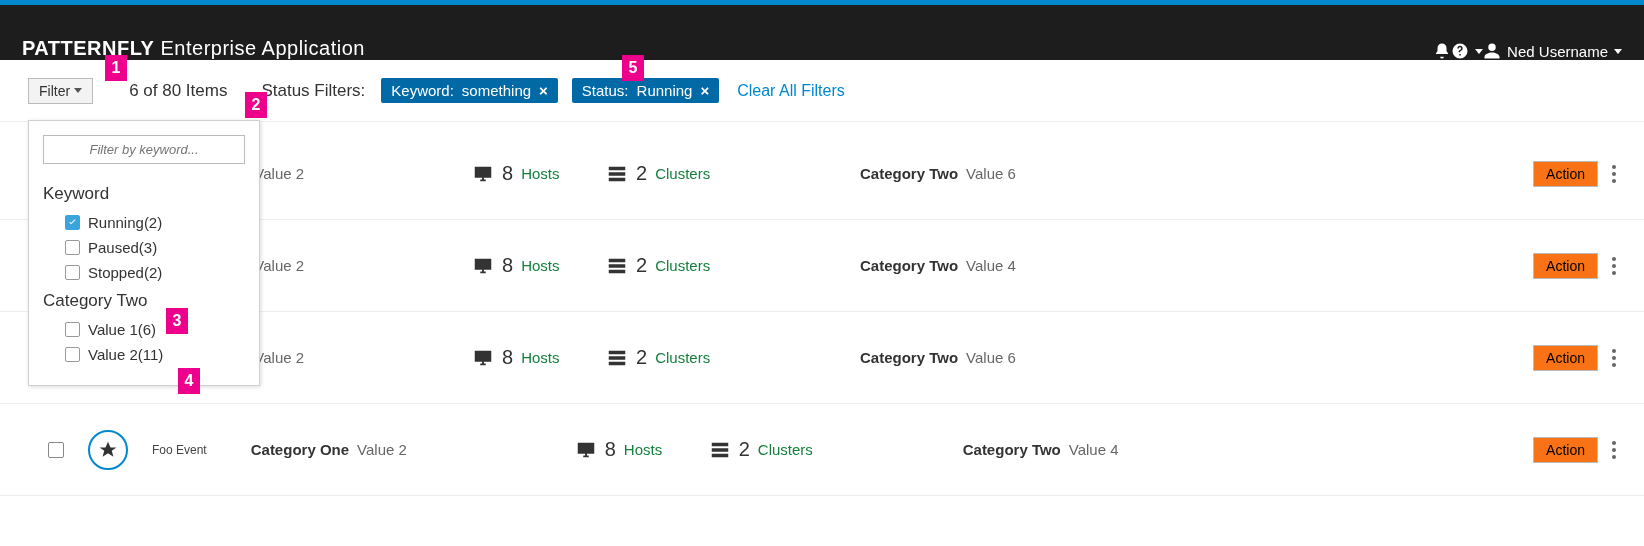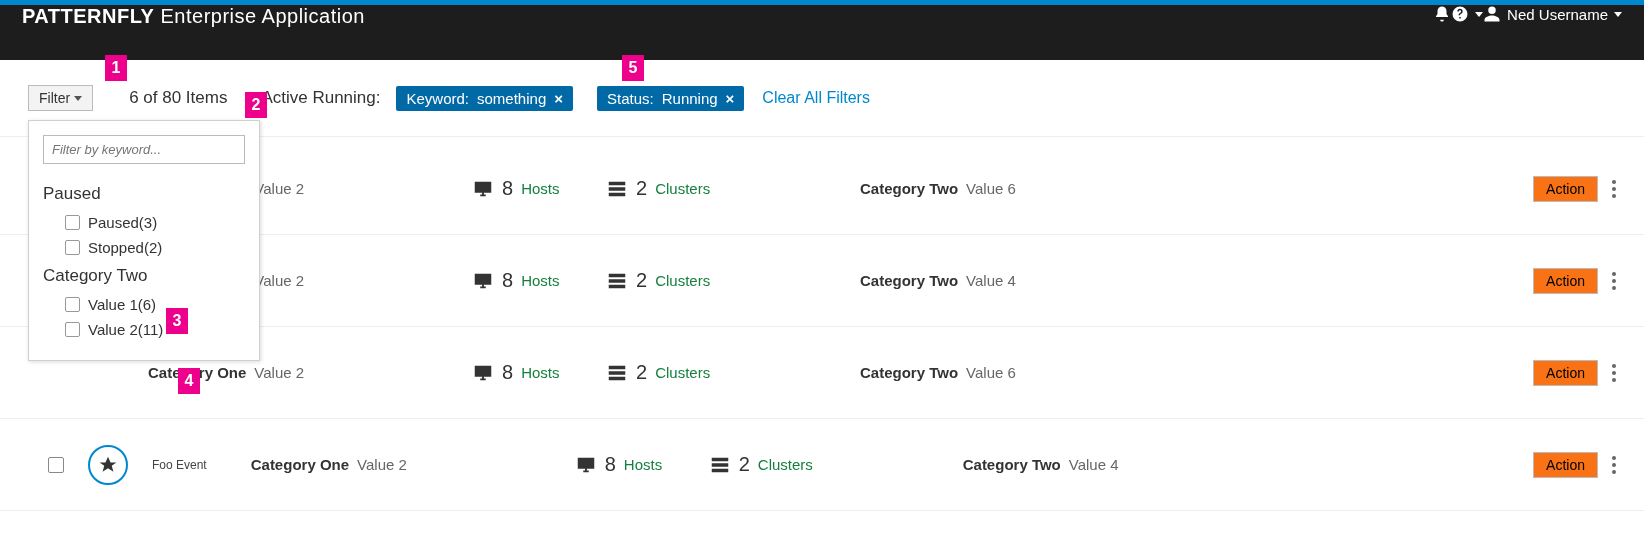--- a/index.html
+++ b/index.html
@@ -9,21 +9,21 @@
     font-size: 13px;
     color: #333;
     width: 1644px;
   }
   .topstrip { height: 5px; background: #0088ce; }
   .masthead {
     height: 55px;
     background: #1d1d1d;
     color: #fff;
     display: flex;
-    align-items: flex-start;
+    align-items: flex-end;
     padding: 0 22px;
   }
   .brand { font-size: 20px; letter-spacing: .5px; }
   .brand-bold { font-weight: 700; }
   .brand-light { font-weight: 300; }
   .mast-right { margin-left: auto; display: flex; align-items: center; }
   .mast-icon { width: 18px; height: 18px; fill: #fff; display: block; }
   .mast-item { display: flex; align-items: center; gap: 6px; cursor: pointer; }
   .caret-down {
     width: 0; height: 0;
@@ -36,21 +36,21 @@
     width: 0; height: 0;
     border-left: 4px solid transparent;
     border-right: 4px solid transparent;
     border-top: 5px solid #555;
     display: inline-block;
     margin-left: 4px;
   }
 
   .toolbar {
     position: relative;
-    height: 77px;
+    height: 62px;
     display: flex;
     align-items: center;
     padding: 0 28px;
     gap: 16px;
     border-bottom: 1px solid #eee;
   }
   .filter-btn {
     background: #f3f3f3;
     border: 1px solid #bbb;
     color: #333;
@@ -87,20 +87,21 @@
     z-index: 10;
   }
   .kw-input {
     width: 100%;
     border: 1px solid #bbb;
     padding: 6px 8px;
     font-size: 13px;
     font-style: italic;
     color: #888;
     margin-bottom: 14px;
+    text-align: center;
   }
   .filter-group-title { font-size: 17px; color: #333; margin: 6px 0 6px 0; }
   .filter-option {
     display: flex;
     align-items: center;
     gap: 8px;
     padding: 4px 0 4px 22px;
     font-size: 15px;
     color: #333;
     cursor: pointer;
@@ -212,39 +213,47 @@
       </div>
     </div>
   </div>
 
   <div class="toolbar">
     <button class="filter-btn">
       <span>Filter</span>
       <span class="caret-down-dark"></span>
     </button>
     <span class="result-count">6 of 80 Items</span>
-    <span class="active-filters-label">Active Running:</span>
-    <div id="chips" style="display:flex;gap:24px;">
+    <span class="active-filters-label">Status Filters:</span>
+    <div id="chips" style="display:flex;gap:14px;">
         <span class="chip">
           <span>Keyword:</span> 
           <span>something</span> 
           <span class="chip-x">×</span>
         </span>
         <span class="chip">
           <span>Status:</span> 
           <span>Running</span> 
           <span class="chip-x">×</span>
         </span>
       </div>
     <span class="clear-link">Clear All Filters</span>
 
     <div class="filter-dropdown">
       <input class="kw-input" placeholder="Filter by keyword..." style="">
       <div id="filter-groups">
-          <div class="filter-group-title">Paused</div>
+          <div class="filter-group-title">Keyword</div>
+          <div class="filter-option">
+            <span class="cb checked">
+              <svg viewBox="0 0 24 24">
+                <path d="M9 16l-4-4 1.5-1.5L9 13l8-8L18.5 6.5z"></path>
+              </svg>
+            </span>
+            <span>Running(2)</span>
+          </div>
           <div class="filter-option">
             <span class="cb"></span>
             <span>Paused(3)</span>
           </div>
           <div class="filter-option">
             <span class="cb"></span>
             <span>Stopped(2)</span>
           </div>
           <div class="filter-group-title">Category Two</div>
           <div class="filter-option">

